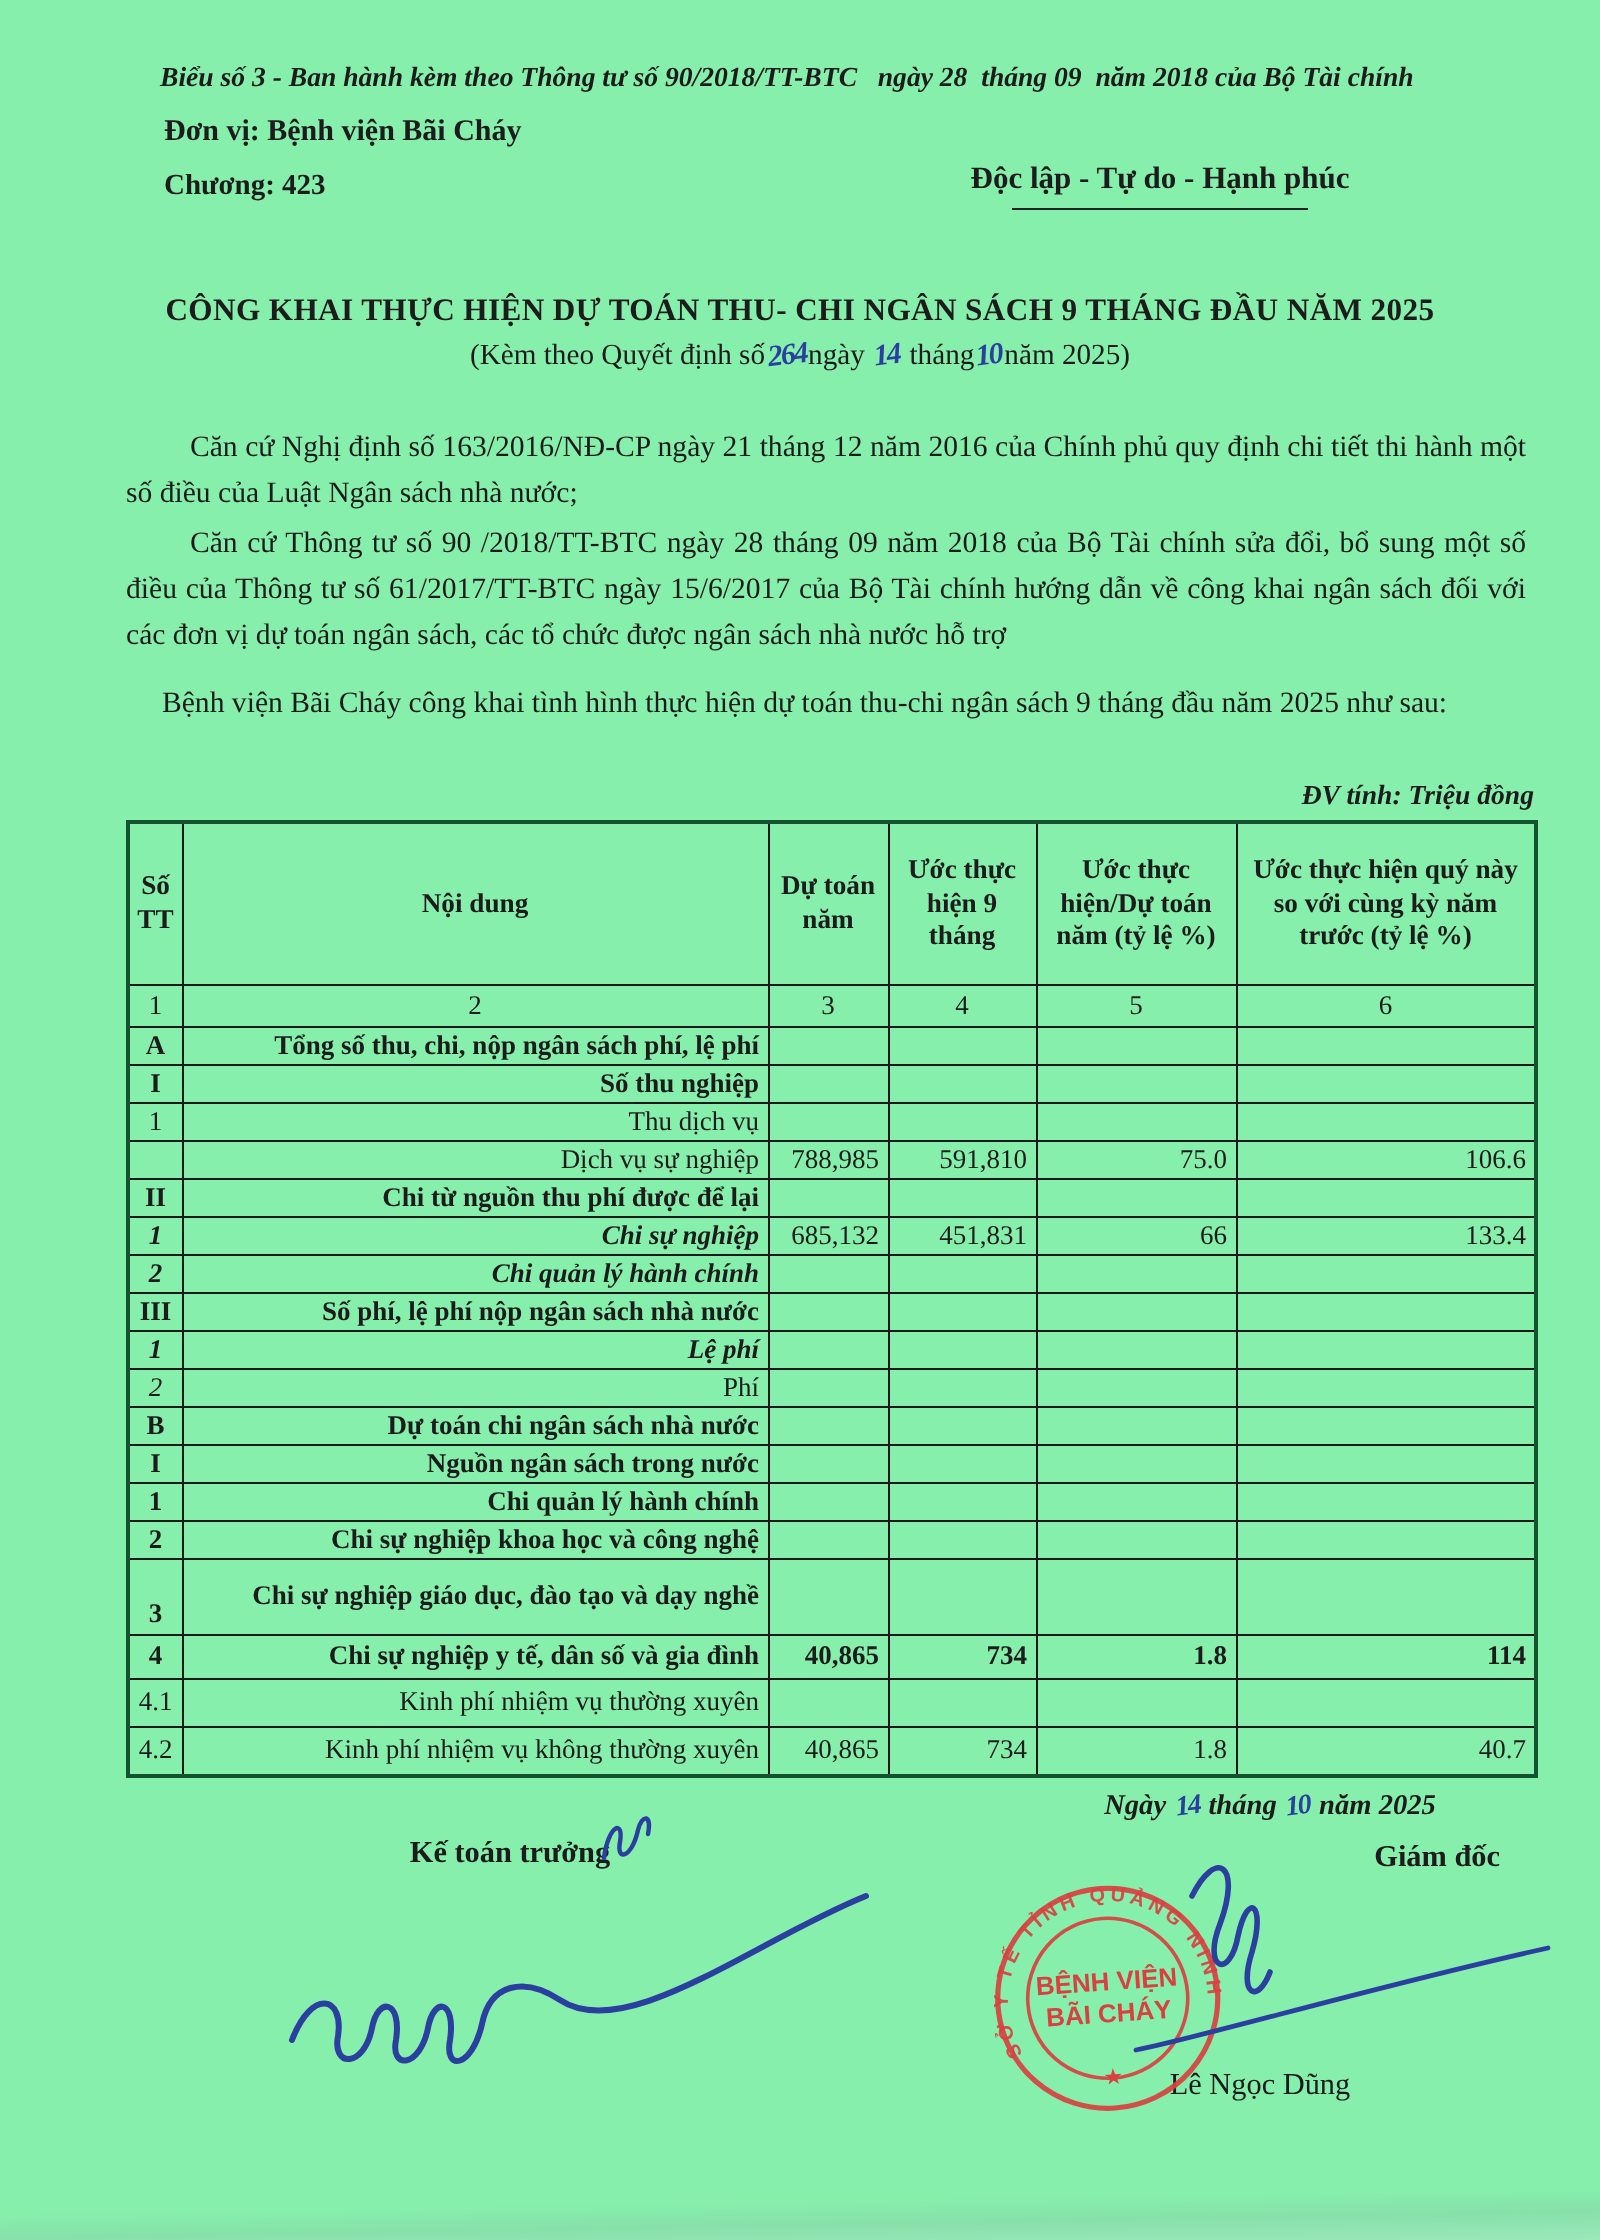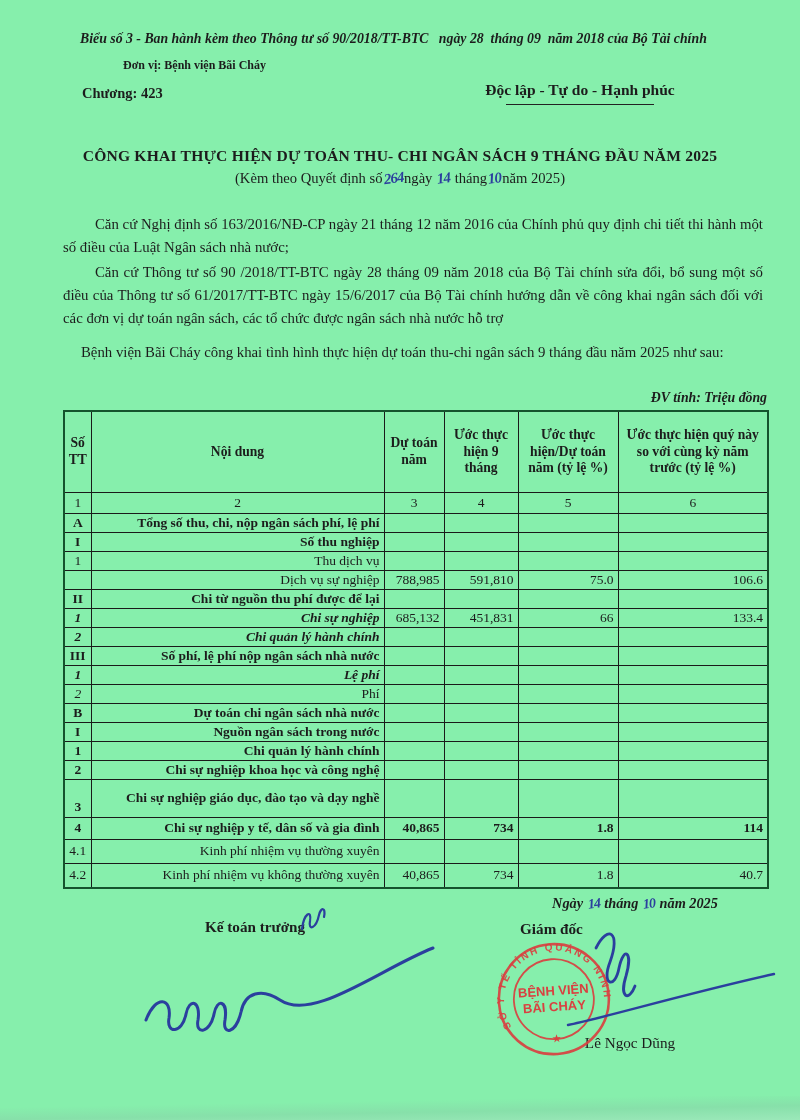--- a/index.html
+++ b/index.html
@@ -7,21 +7,21 @@
         font-family:"Liberation Serif", serif;color:#1c1c1c;overflow:hidden;}
   .abs{position:absolute;}
   .b{font-weight:bold;}
   .i{font-style:italic;}
   .bi{font-weight:bold;font-style:italic;}
   .pre{white-space:pre-wrap;}
   .hw{color:#2b3f9e;font-style:italic;font-weight:bold;display:inline-block;
       transform:rotate(-7deg);font-size:15px;letter-spacing:-1px;padding:0 1px;}
   
   .line1{left:80px;top:31px;width:690px;font-size:13.8px;}
-  .unit{left:82px;top:58px;font-size:12px;margin-left:41px;}
+  .unit{left:82px;top:58px;font-size:15px;}
   .chapter{left:82px;top:85px;font-size:14.5px;}
   .motto1{left:398px;top:57px;width:364px;font-size:14.5px;text-align:center;}
   .motto2{left:398px;top:81px;width:364px;font-size:15.5px;text-align:center;}
   .motto-underline{left:506px;top:104px;width:148px;border-bottom:1.6px solid #222;height:0;}
   
   .title{left:40px;top:147px;width:720px;font-size:15.6px;text-align:center;letter-spacing:.2px;}
   .subtitle{left:40px;top:170px;width:720px;font-size:14.6px;text-align:center;}
   
   .para{left:63px;width:700px;font-size:14.8px;line-height:23px;text-align:justify;}
   .p1{top:213px;text-indent:32px;}
@@ -40,21 +40,21 @@
   td.val{text-align:right;padding:0 4px;}
   tbody tr{height:19px;}
   tr.tall{height:38px;}
   tr.h22{height:22px;}
   tr.h24{height:24px;}
   td.vbot{vertical-align:bottom;padding-bottom:1px;}
   
   .dateline{left:500px;top:895px;width:270px;font-size:14.3px;text-align:center;}
   .dateline .hw{font-size:14px;}
   .accountant{left:140px;top:918px;width:230px;font-size:15.2px;text-align:center;}
-  .director{left:520px;top:920px;width:230px;font-size:15.2px;text-align:left;}
+  .director{left:520px;top:920px;width:230px;font-size:15.2px;text-align:right;}
   .name-left{left:150px;top:1032px;width:220px;font-size:15.2px;text-align:center;}
   .name-right{left:495px;top:1034px;width:270px;font-size:15.2px;text-align:center;}
   .sig-svg{pointer-events:none;}
   .bottom-shade{left:0;bottom:0;width:800px;height:24px;
     background:linear-gradient(179deg, rgba(0,0,0,0) 30%, rgba(140,146,158,0.16) 62%, rgba(210,214,220,0.28) 100%);}
 </style>
 </head>
 <body>
 
 <div class="page">

